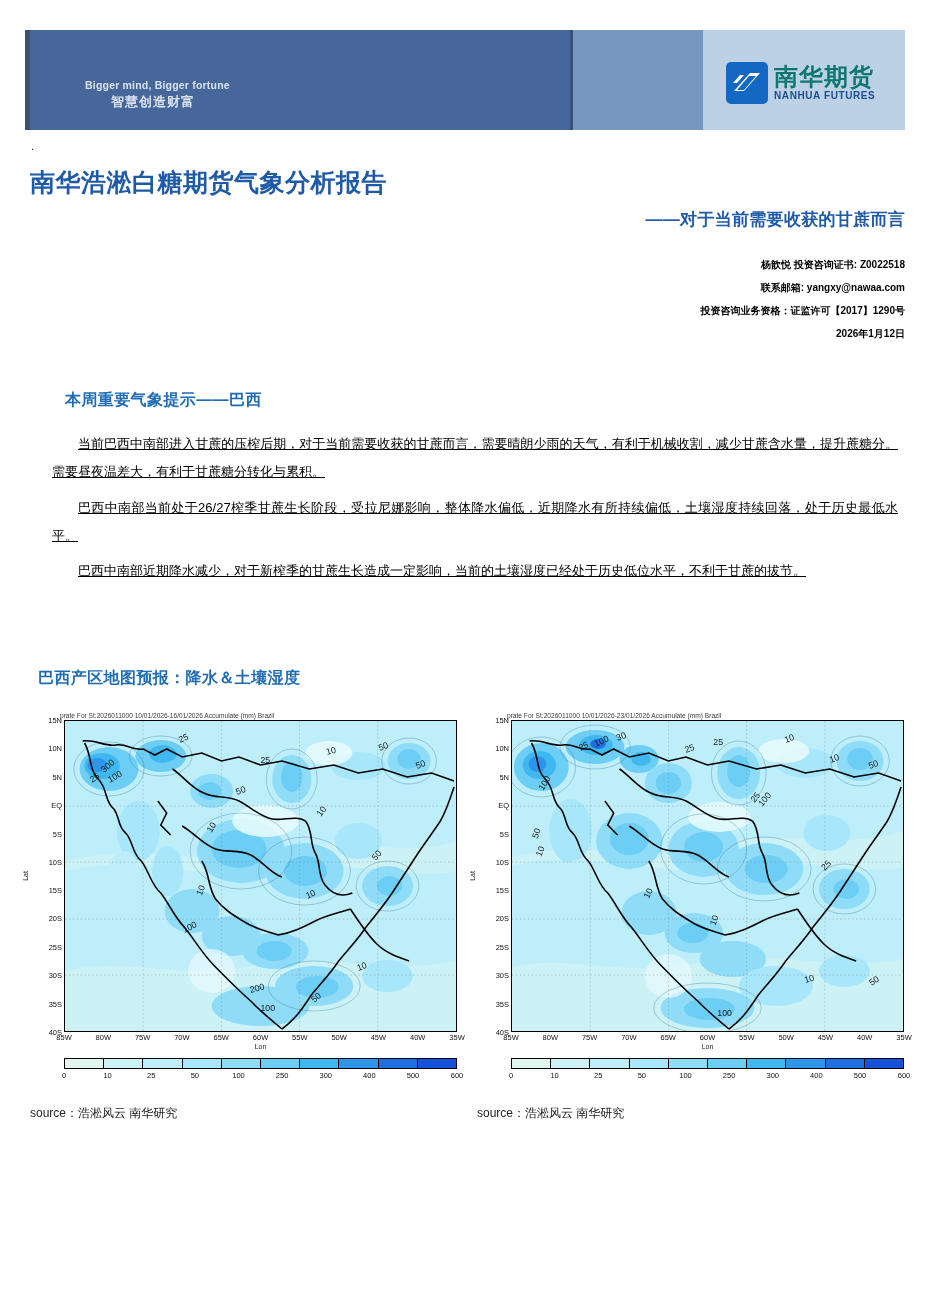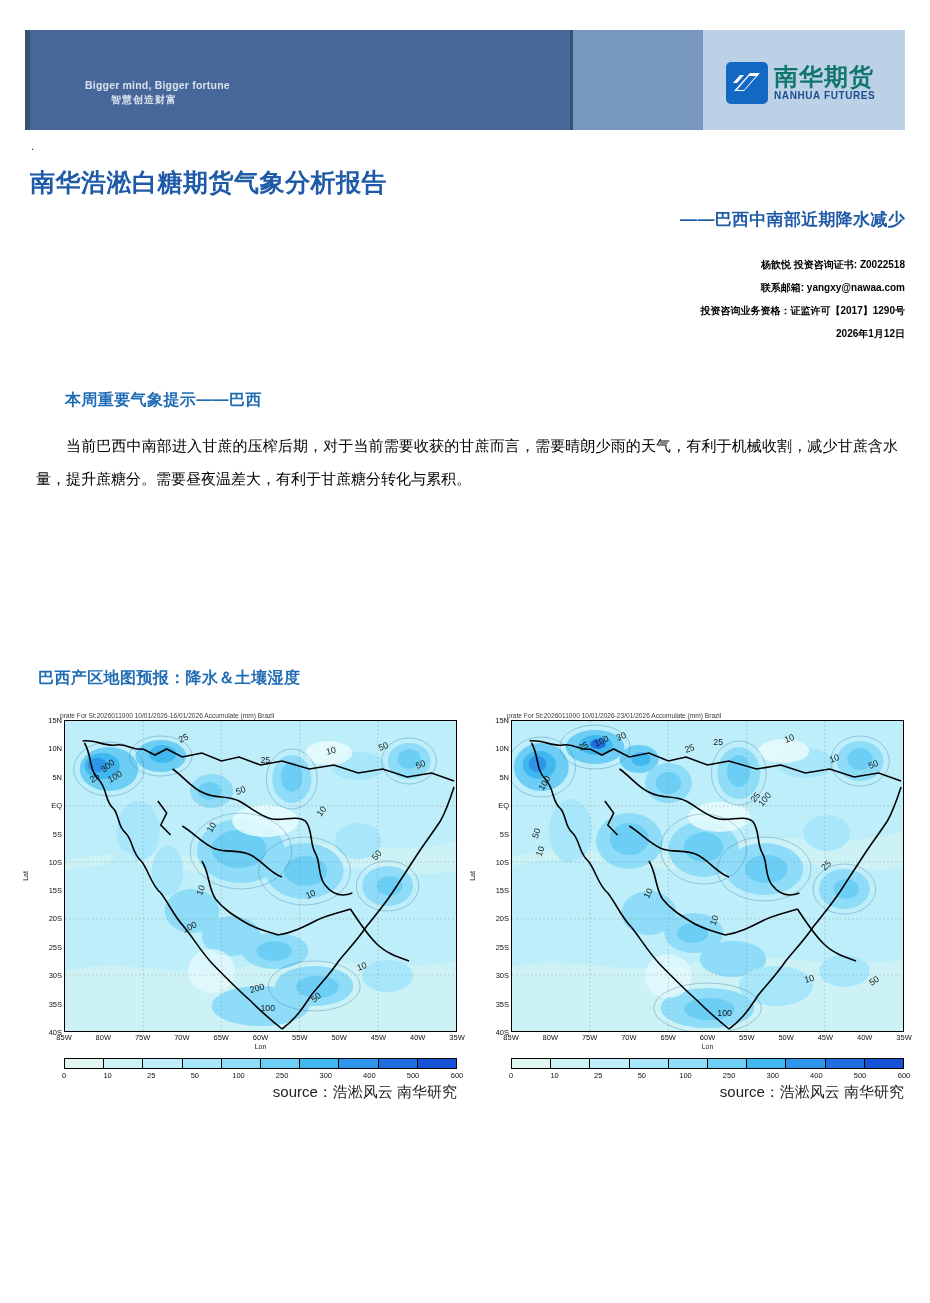--- a/index.html
+++ b/index.html
@@ -37,21 +37,21 @@
     color: #d8e1ee;
     line-height: 1.45;
   }
   .tagline .en {
     font-size: 10.5px;
     font-weight: bold;
     letter-spacing: 0.2px;
     white-space: nowrap;
   }
   .tagline .cn {
-    font-size: 10px;
+    font-size: 13px;
     font-weight: bold;
     letter-spacing: 1px;
     padding-left: 26px;
     white-space: nowrap;
   }
 
   
   .logo-wrap {
     position: absolute;
     left: 726px;
@@ -142,27 +142,28 @@
   #sec-alerts { top: 390px; margin-left: 27px; }
   #sec-maps   { top: 668px; text-align: center; }
 
   
   .body-text {
     position: absolute;
     left: 36px; top: 430px;
     width: 862px;
   }
   .body-text p {
-    margin: 0 0 7px 0;
-    font-size: 15px;
+    margin: 0 0 7px 16px;
+    font-size: 13px;
     line-height: 2.18;
     color: #000;
     text-indent: 2em;
     text-align: justify;
     text-justify: inter-ideograph;
+    text-decoration: underline;
   }
 
   
   .figures {
     position: absolute;
     left: 30px; top: 712px;
     width: 875px;
     display: flex;
     gap: 20px;
   }
@@ -248,25 +249,25 @@
   }
   .cbar-ticks div {
     position: absolute;
     top: 0;
     font-size: 7.5px;
     color: #111;
     transform: translateX(-50%);
   }
 
   .src {
-    font-size: 15px;
+    font-size: 12px;
     color: #222;
+    margin-top: 22px;
     margin-left: 0px;
     white-space: nowrap;
-    text-align: right;
   }
 </style>
 </head>
 <body>
 
 <div class="header">
   <div class="hdr-band-a"></div>
   <div class="hdr-band-b"></div>
   <div class="hdr-band-c"></div>
   <div class="hdr-band-d"></div>
@@ -288,33 +289,35 @@
   </div>
   <div class="logo-text">
     <div class="logo-cn">南华期货</div>
     <div class="logo-en">NANHUA FUTURES</div>
   </div>
 </div>
 
 <div class="stray-dot">.</div>
 
 <div class="doc-title">南华浩淞白糖期货气象分析报告</div>
-<div class="doc-subtitle">——巴西中南部近期降水减少</div>
+<div class="doc-subtitle">——对于当前需要收获的甘蔗而言</div>
 
 <div class="meta">
   <div>杨歆悦 投资咨询证书: Z0022518</div>
   <div>联系邮箱: yangxy@nawaa.com</div>
   <div>投资咨询业务资格：证监许可【2017】1290号</div>
   <div>2026年1月12日</div>
 </div>
 
 <div class="sec-heading" id="sec-alerts">本周重要气象提示——巴西</div>
 
 <div class="body-text">
   <p>当前巴西中南部进入甘蔗的压榨后期，对于当前需要收获的甘蔗而言，需要晴朗少雨的天气，有利于机械收割，减少甘蔗含水量，提升蔗糖分。需要昼夜温差大，有利于甘蔗糖分转化与累积。</p>
+  <p>巴西中南部当前处于26/27榨季甘蔗生长阶段，受拉尼娜影响，整体降水偏低，近期降水有所持续偏低，土壤湿度持续回落，处于历史最低水平。</p>
+  <p>巴西中南部近期降水减少，对于新榨季的甘蔗生长造成一定影响，当前的土壤湿度已经处于历史低位水平，不利于甘蔗的拔节。</p>
 </div>
 
 <div class="sec-heading" id="sec-maps">巴西产区地图预报：降水＆土壤湿度</div>
 
 <div class="figures">
 
   <div class="figure">
     <div class="fig-title">prate For St:2026011000  10/01/2026-16/01/2026 Accumulate (mm) Brazil</div>
     <div class="plot-row">
       <div class="ylab">

